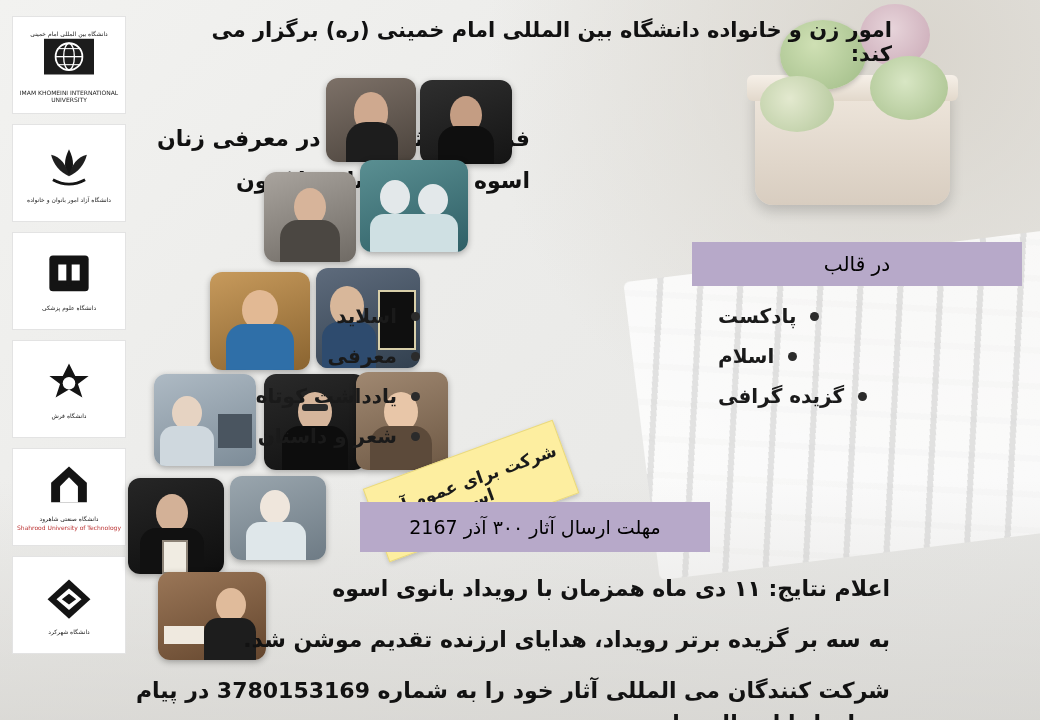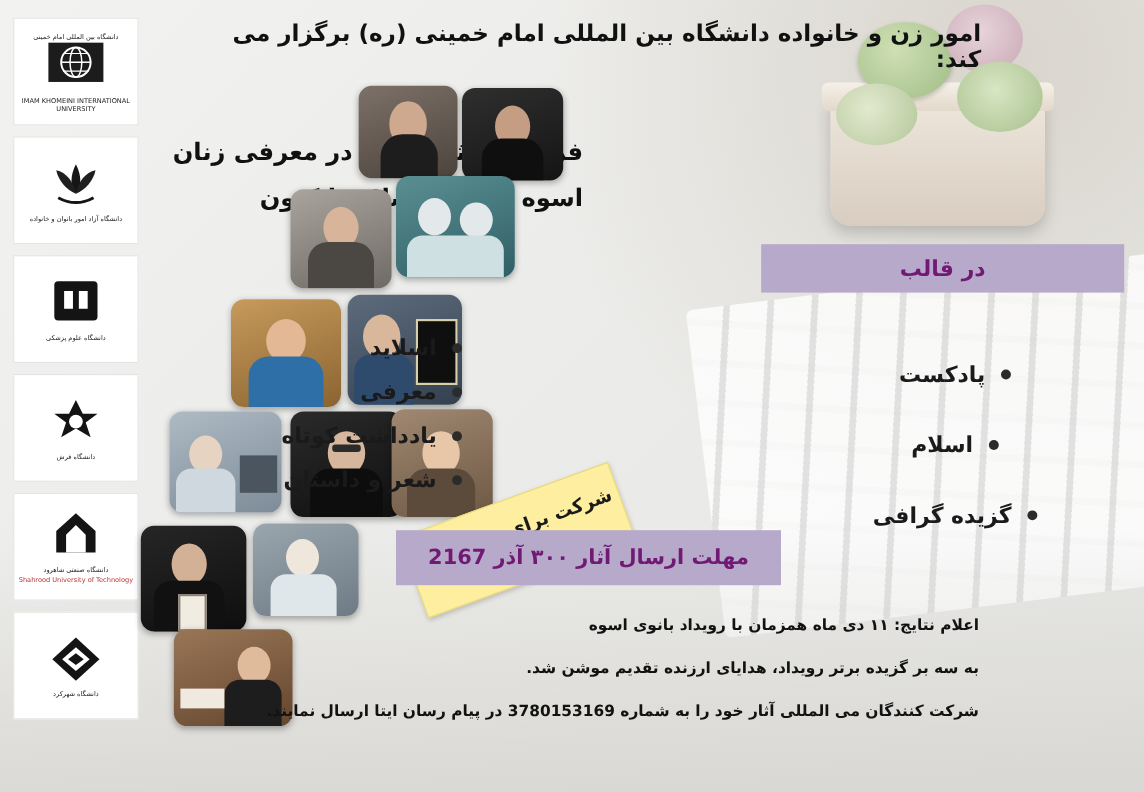--- a/index.html
+++ b/index.html
@@ -67,50 +67,50 @@
   }
   
   .mosaic{position:absolute;left:128px;top:78px;width:390px;height:580px;}
   .ph{
     position:absolute;border-radius:12px;overflow:hidden;
     box-shadow:0 2px 6px rgba(0,0,0,.30);background:#555;
   }
   .ph i{position:absolute;display:block;}
   
   .banner{
-    position:absolute;background:#b7a9c9;color:#701a75;
+    position:absolute;background:#b7a9c9;color:#000000;
     display:flex;align-items:center;justify-content:center;
-    font-weight:bold;direction:rtl;
+    font-weight:normal;direction:rtl;margin-top:20px;
   }
   #banner-format{right:18px;top:222px;width:330px;height:44px;font-size:20px;}
   #banner-deadline{right:330px;top:482px;width:350px;height:50px;font-size:19px;}
   
   .list{position:absolute;direction:rtl;}
   .list .row{display:flex;align-items:center;justify-content:flex-start;height:40px;}
   .list .bullet{
     width:9px;height:9px;border-radius:50%;background:#2b2b2b;margin-left:14px;flex:none;
   }
   .list .txt{font-size:20px;font-weight:bold;color:#1a1a1a;}
   #list-right{right:22px;top:296px;width:300px;}
-  #list-right .row{justify-content:center;margin-top:24px;}
+  #list-right .row{justify-content:flex-end;}
   #list-left{right:620px;top:296px;width:260px;}
   
   .note{
     position:absolute;left:370px;top:452px;width:200px;height:76px;
     background:#fdeea0;border:1px solid #e8d87e;
     transform:rotate(-20deg);
     box-shadow:0 2px 5px rgba(0,0,0,.2);
     display:flex;align-items:center;justify-content:center;
     font-size:17px;font-weight:bold;color:#1a1a1a;direction:rtl;text-align:center;
   }
   
   .bottom{
     position:absolute;right:150px;top:556px;width:760px;text-align:right;direction:rtl;
   }
-  .bottom p{margin:3px 0 18px 0;font-size:14px;font-weight:bold;color:#121212;line-height:1.5;}
+  .bottom p{margin:16px 0 18px 0;font-size:22px;font-weight:bold;color:#121212;line-height:1.5;}
   .phone{letter-spacing:.5px;}
 </style>
 </head>
 <body>
 
 <div id="poster">
 
   <div class="kbd"></div>
   <div class="desk-shadow"></div>
 

